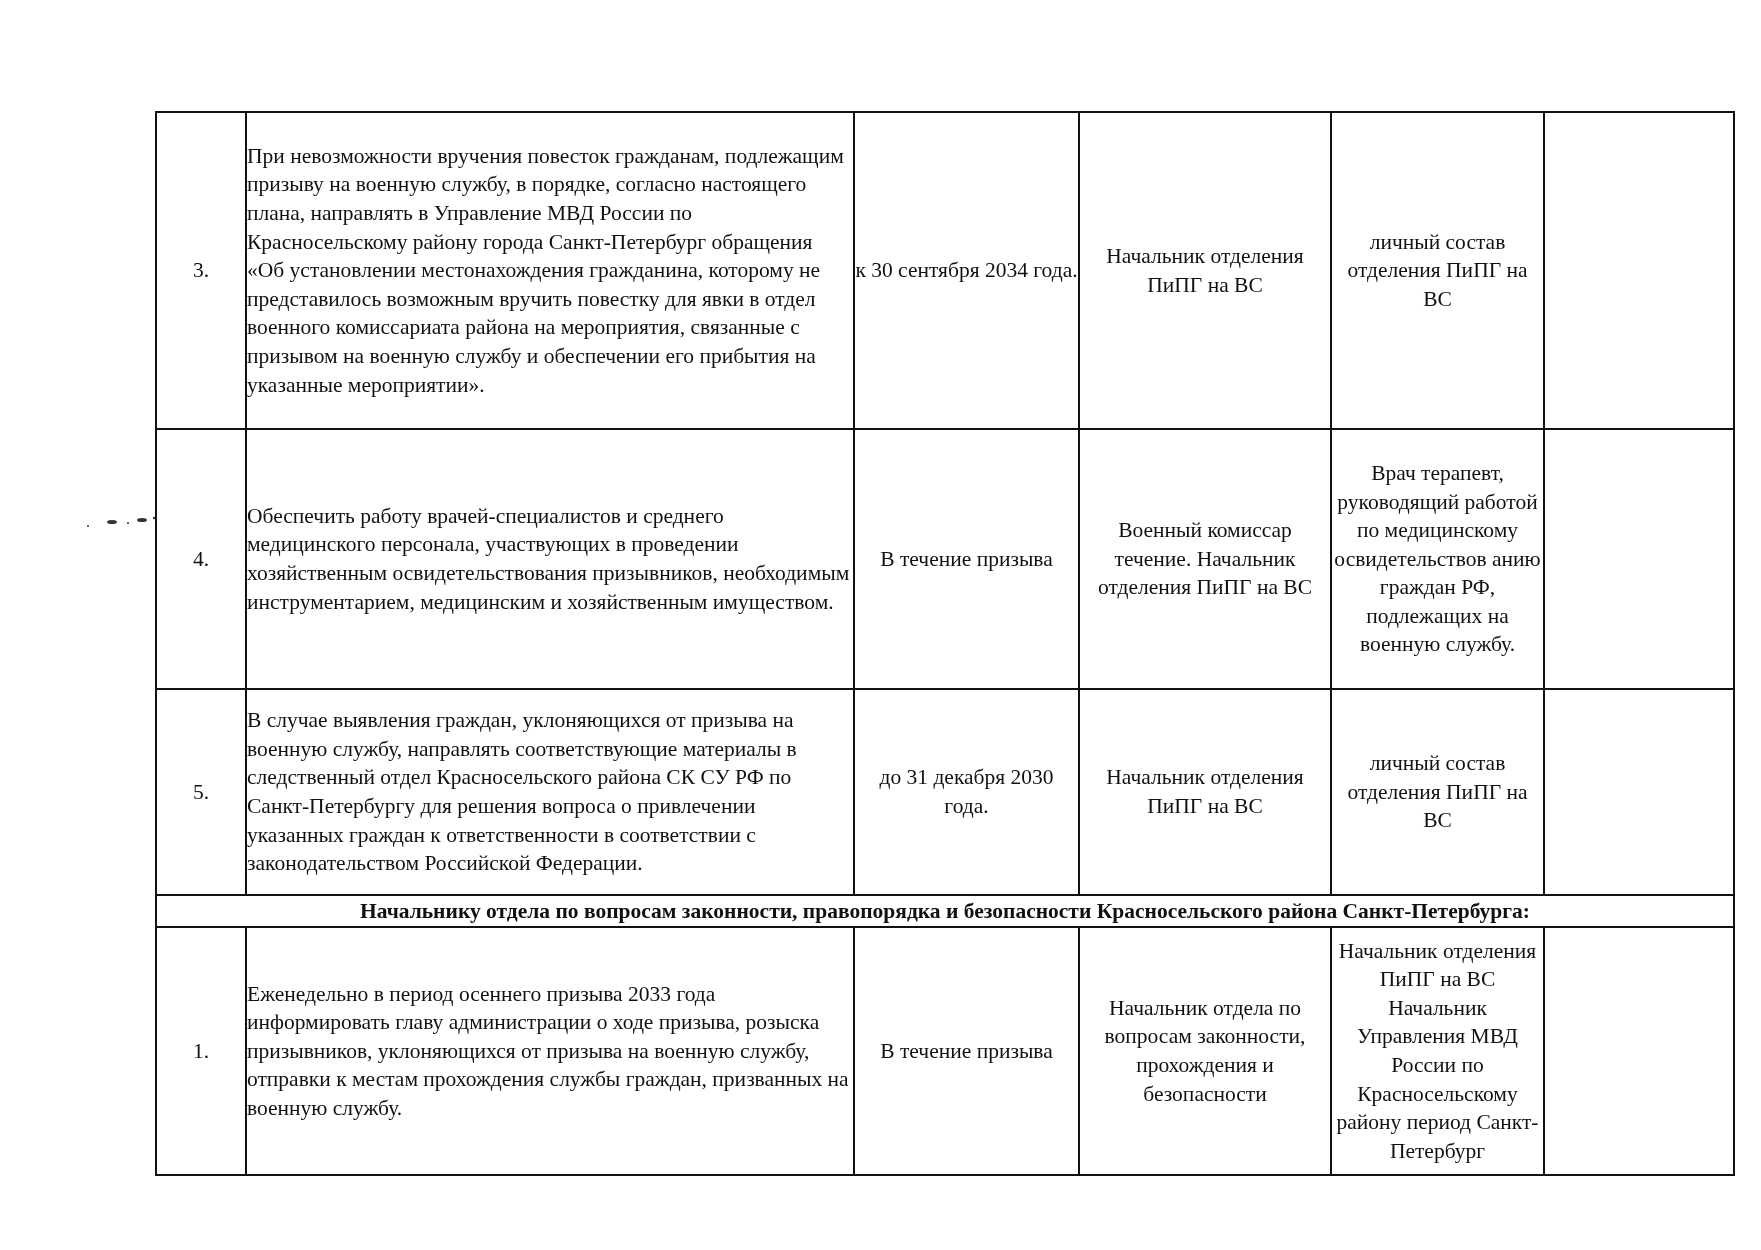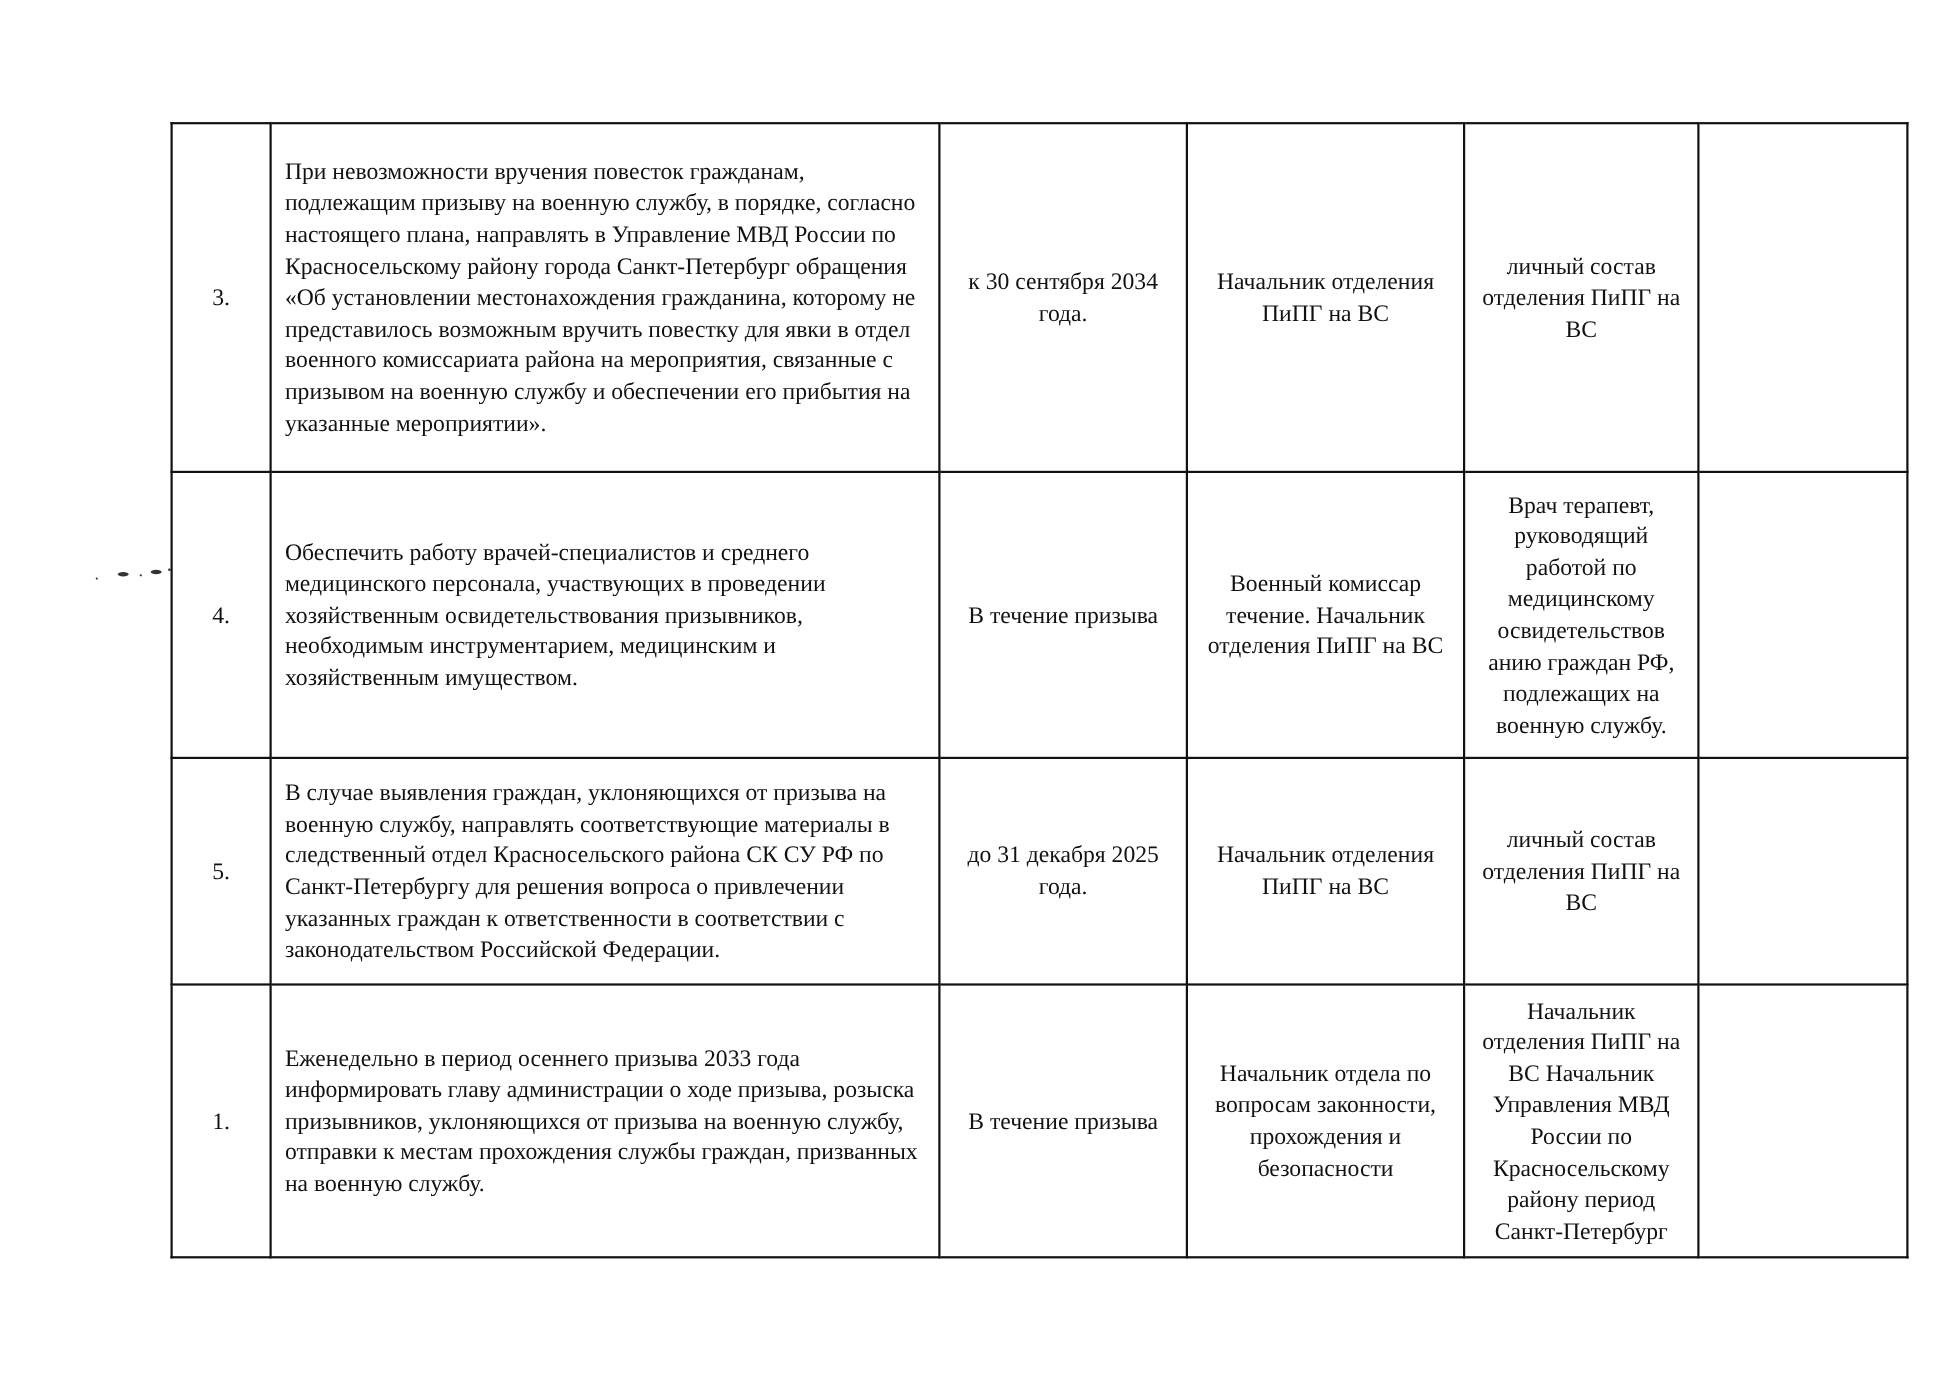--- a/index.html
+++ b/index.html
@@ -2,21 +2,21 @@
 <html><head>
 <meta charset="utf-8">
 <style>
   html, body { margin: 0; padding: 0; background: #ffffff; }
   body { width: 1761px; height: 1250px; position: relative; overflow: hidden;
          font-family: "Liberation Serif", "DejaVu Serif", serif; color: #111; }
   .page { position: absolute; left: 0; top: 0; width: 1761px; height: 1250px; background:#fff; }
   table.plan { position: absolute; left: 155px; top: 111px; width: 1578px;
                border-collapse: collapse; table-layout: fixed; }
   table.plan td { border: 2px solid #111; font-size: 21.5px; line-height: 28.6px;
-                  vertical-align: middle; padding: 0 12px; }
+                  vertical-align: middle; padding: 0 0; }
   td.num { text-align: center; }
   td.task { text-align: left; padding-left: 12px; padding-right: 10px; }
   td.center { text-align: center; }
   td.section { text-align: center; font-weight: bold; font-size: 24px; line-height: 28px; padding: 0; }
   tr.r3 { height: 317px; }
   tr.r4 { height: 260px; }
   tr.r5 { height: 206px; }
   tr.rs { height: 32px; }
   tr.r1 { height: 248px; }
   .specks { position: absolute; left: 84px; top: 514px; width: 80px; height: 14px; }
@@ -55,24 +55,27 @@
         <td class="num">4.</td>
         <td class="task">Обеспечить работу врачей-специалистов и среднего медицинского персонала, участвующих в проведении хозяйственным освидетельствования призывников, необходимым инструментарием, медицинским и хозяйственным имуществом.</td>
         <td class="center">В течение призыва</td>
         <td class="center">Военный комиссар течение. Начальник отделения ПиПГ на ВС</td>
         <td class="center">Врач терапевт, руководящий работой по медицинскому освидетельствов анию граждан РФ, подлежащих на военную службу.</td>
         <td class="center"></td>
       </tr>
       <tr class="r5">
         <td class="num">5.</td>
         <td class="task">В случае выявления граждан, уклоняющихся от призыва на военную службу, направлять соответствующие материалы в следственный отдел Красносельского района СК СУ РФ по Санкт-Петербургу для решения вопроса о привлечении указанных граждан к ответственности в соответствии с законодательством Российской Федерации.</td>
-        <td class="center">до 31 декабря 2025 года.</td>
+        <td class="center">до 31 декабря 2030 года.</td>
         <td class="center">Начальник отделения ПиПГ на ВС</td>
         <td class="center">личный состав отделения ПиПГ на ВС</td>
         <td class="center"></td>
+      </tr>
+      <tr class="rs">
+        <td class="section" colspan="6">Начальнику отдела по вопросам законности, правопорядка и безопасности Красносельского района Санкт-Петербурга:</td>
       </tr>
       <tr class="r1">
         <td class="num">1.</td>
         <td class="task">Еженедельно в период осеннего призыва 2033 года информировать главу администрации о ходе призыва, розыска призывников, уклоняющихся от призыва на военную службу, отправки к местам прохождения службы граждан, призванных на военную службу.</td>
         <td class="center">В течение призыва</td>
         <td class="center">Начальник отдела по вопросам законности, прохождения и безопасности</td>
         <td class="center">Начальник отделения ПиПГ на ВС Начальник Управления МВД России по Красносельскому району период Санкт-Петербург</td>
         <td class="center"></td>
       </tr>
     </tbody>

